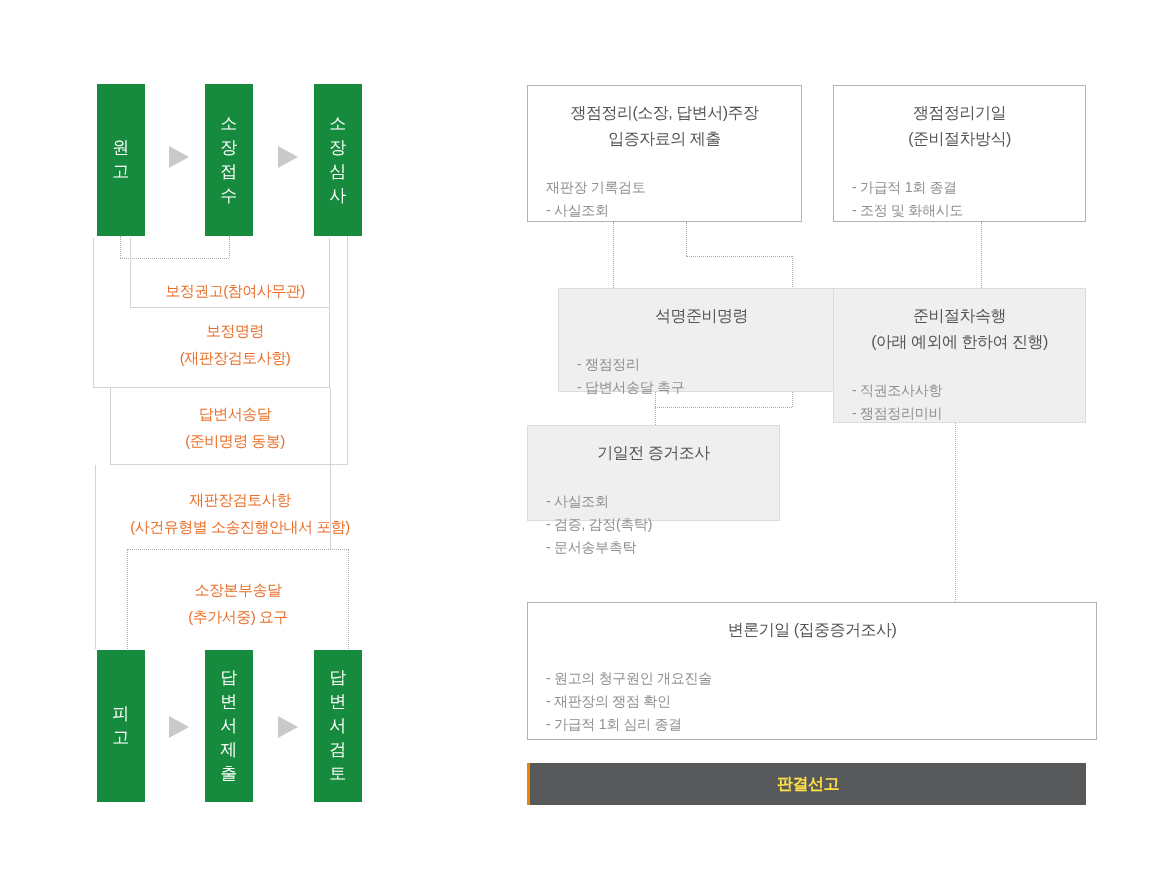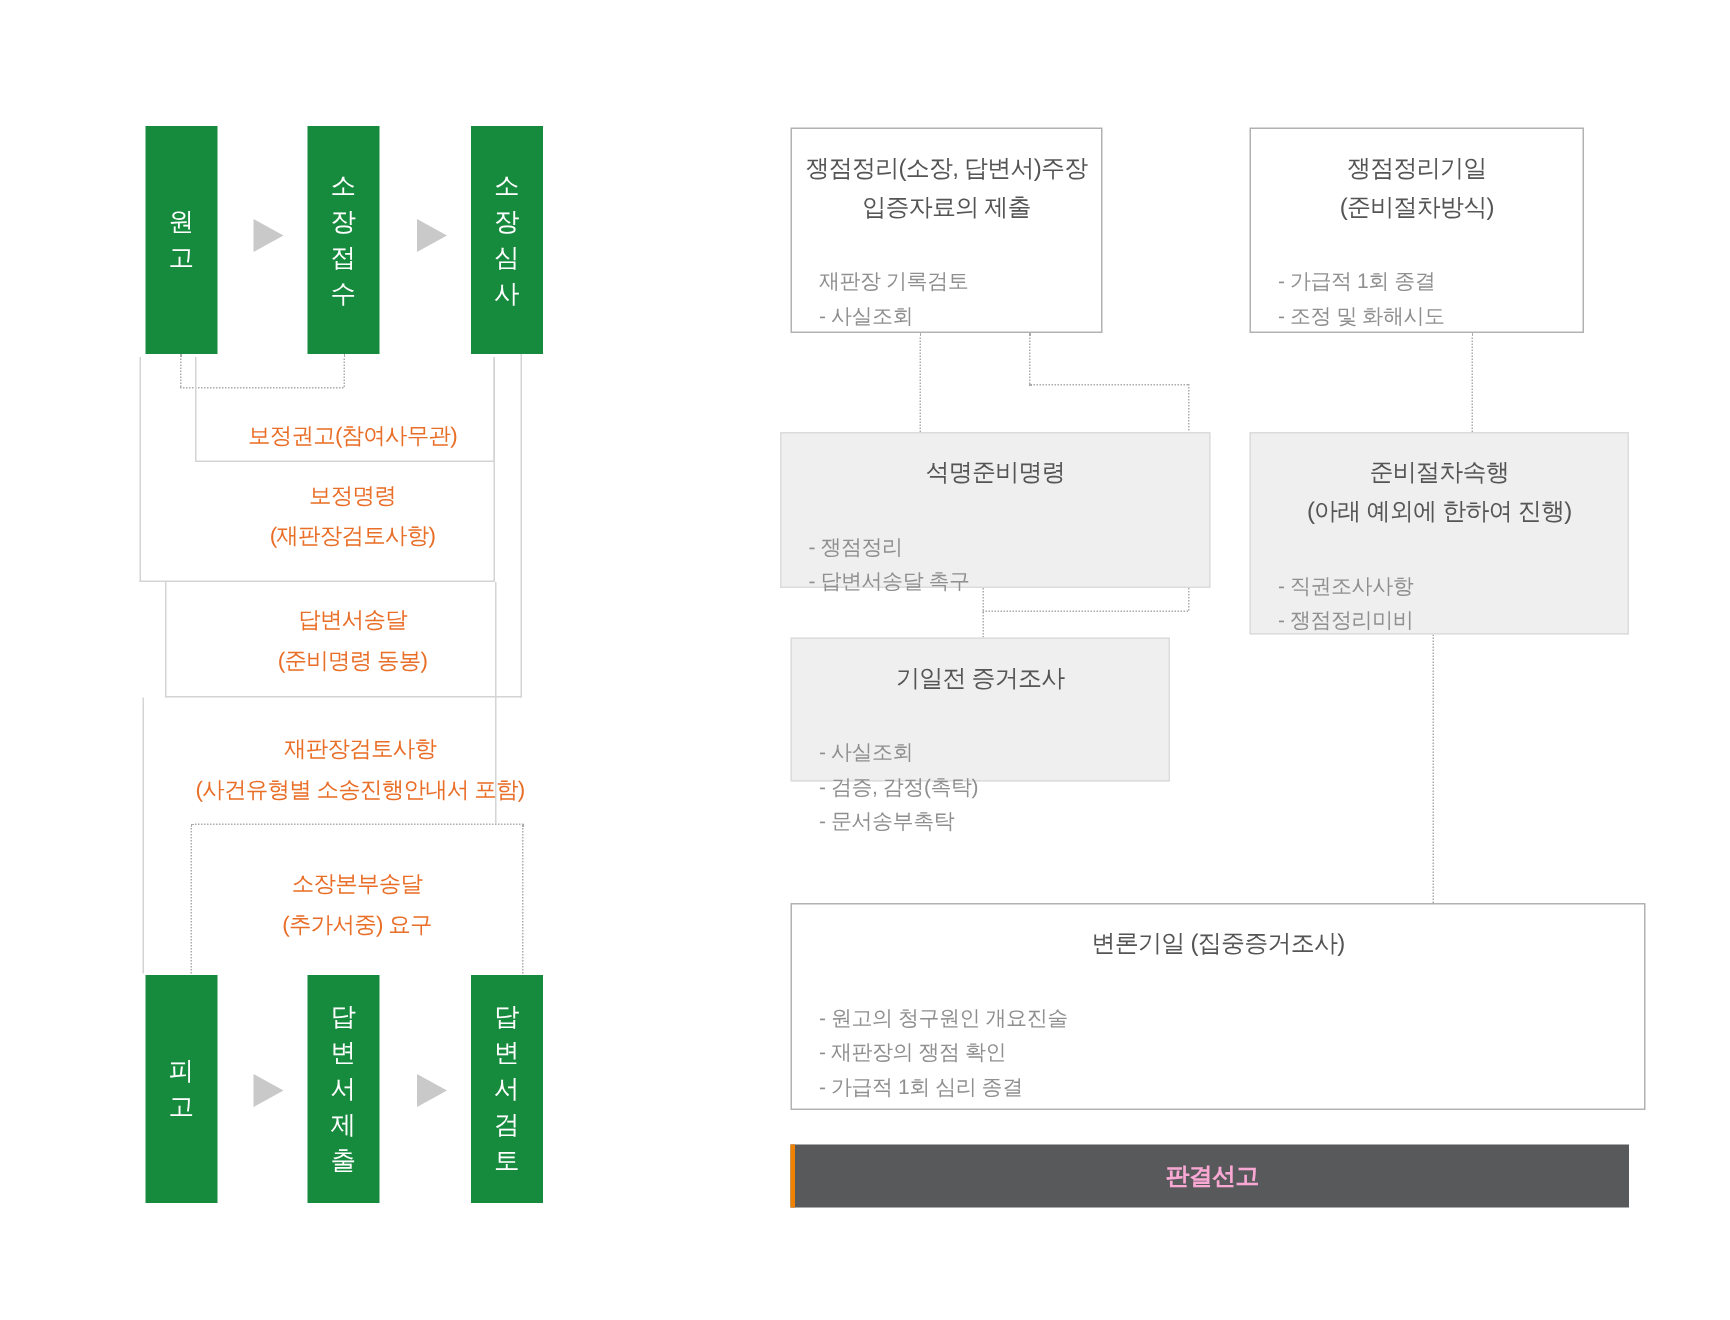--- a/index.html
+++ b/index.html
@@ -24,21 +24,21 @@
   .steptext{position:absolute;width:320px;text-align:center;color:var(--orange);
             font-size:15px;line-height:27px;letter-spacing:-0.5px;white-space:pre-line;}
   
   .rbox{position:absolute;box-sizing:border-box;padding-top:14px;}
   .rbox.white{background:#fff;border:1px solid #b2b2b2;}
   .rbox.gray{background:var(--box-gray);border:1px solid #dcdcdc;}
   .rtitle{text-align:center;font-size:16px;color:var(--title);line-height:26px;letter-spacing:-0.5px;}
   .ritems{margin-top:24px;padding-left:18px;}
   .ritem{font-size:14px;color:var(--body);line-height:23px;letter-spacing:-0.3px;text-align:left;}
   .final-bar{position:absolute;background:var(--bar-bg);border-left:3px solid var(--bar-accent);
-             color:#f9a8d4;font-weight:bold;font-size:16px;letter-spacing:-0.5px;
+             color:#fde047;font-weight:bold;font-size:16px;letter-spacing:-0.5px;
              display:flex;align-items:center;justify-content:center;box-sizing:border-box;}
 </style>
 </head>
 <body>
 
 <div id="stage">
 
   <div class="gbox" style="left:97px;top:84px;height:152px">원
 고</div>
   <div class="arrow" style="left:169px;top:146px"></div>
@@ -87,39 +87,39 @@
 
   <div class="dot-v" style="left:613px;top:222px;height:66px"></div>
   <div class="dot-v" style="left:686px;top:222px;height:34px"></div>
   <div class="dot-h" style="left:686px;top:256px;width:106px"></div>
   <div class="dot-v" style="left:792px;top:256px;height:151px"></div>
   <div class="dot-h" style="left:655px;top:407px;width:137px"></div>
   <div class="dot-v" style="left:655px;top:392px;height:33px"></div>
   <div class="dot-v" style="left:981px;top:222px;height:66px"></div>
   <div class="dot-v" style="left:955px;top:423px;height:179px"></div>
 
-  <div class="rbox white" style="left:527px;top:85px;width:208px;height:137px">
+  <div class="rbox white" style="left:527px;top:85px;width:275px;height:137px">
     <div class="rtitle">쟁점정리(소장, 답변서)주장</div>
     <div class="rtitle">입증자료의 제출</div>
     <div class="ritems">
       <div class="ritem">재판장 기록검토</div>
       <div class="ritem">- 사실조회</div>
     </div>
   </div>
 
-  <div class="rbox white" style="left:833px;top:85px;width:223px;height:137px">
+  <div class="rbox white" style="left:833px;top:85px;width:253px;height:137px">
     <div class="rtitle">쟁점정리기일</div>
     <div class="rtitle">(준비절차방식)</div>
     <div class="ritems">
       <div class="ritem">- 가급적 1회 종결</div>
       <div class="ritem">- 조정 및 화해시도</div>
     </div>
   </div>
 
-  <div class="rbox gray" style="left:520px;top:288px;width:287px;height:104px">
+  <div class="rbox gray" style="left:558px;top:288px;width:287px;height:104px">
     <div class="rtitle">석명준비명령</div>
     <div class="ritems">
       <div class="ritem">- 쟁점정리</div>
       <div class="ritem">- 답변서송달 촉구</div>
     </div>
   </div>
 
   <div class="rbox gray" style="left:833px;top:288px;width:253px;height:135px">
     <div class="rtitle">준비절차속행</div>
     <div class="rtitle">(아래 예외에 한하여 진행)</div>

